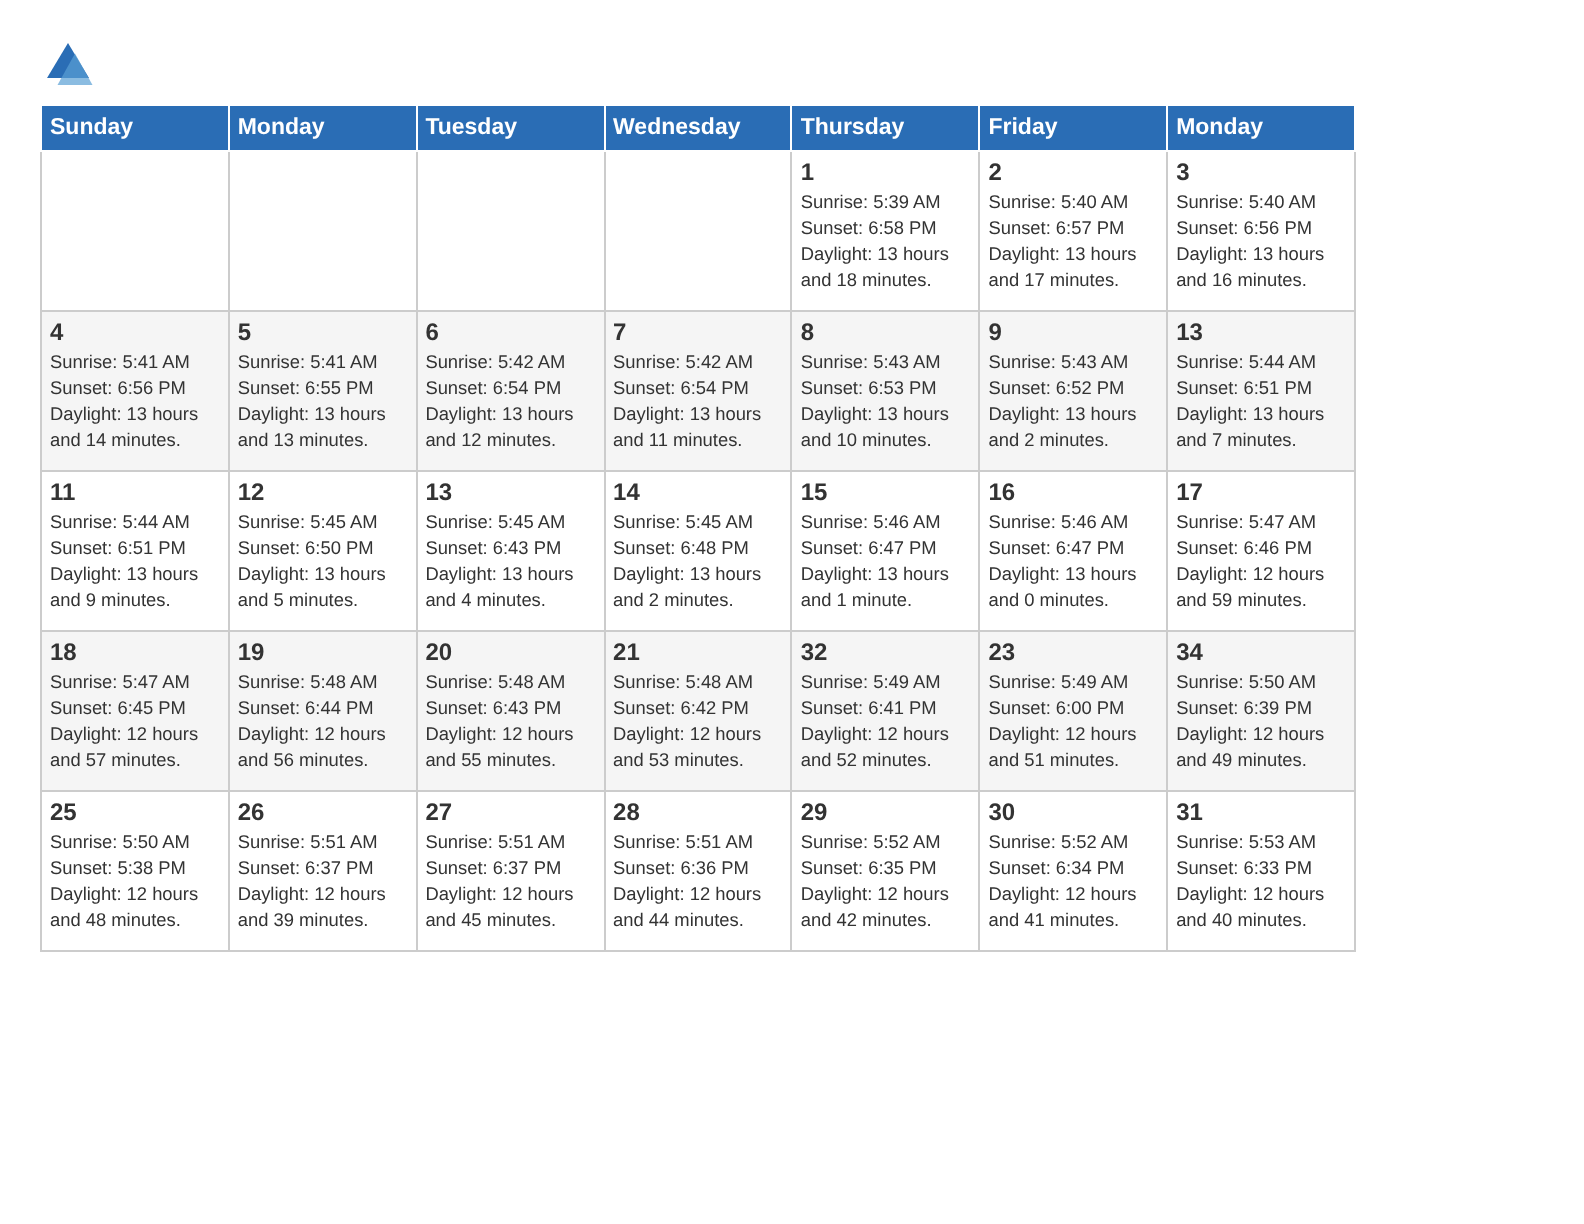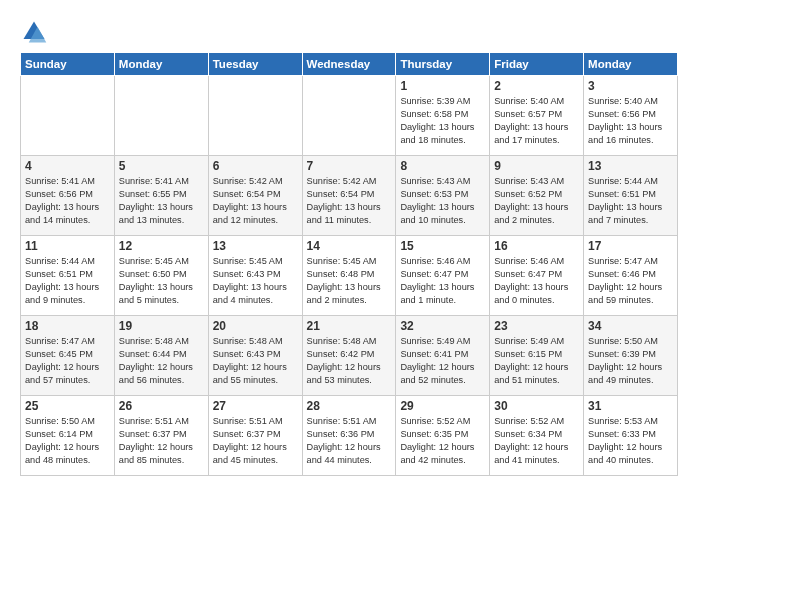--- a/index.html
+++ b/index.html
@@ -293,46 +293,46 @@
           <td>
             <span class="day-num">32</span>
             <div class="cell-text">Sunrise: 5:49 AM</div>
             <div class="cell-text">Sunset: 6:41 PM</div>
             <div class="cell-text">Daylight: 12 hours</div>
             <div class="cell-text">and 52 minutes.</div>
           </td>
           <td>
             <span class="day-num">23</span>
             <div class="cell-text">Sunrise: 5:49 AM</div>
-            <div class="cell-text">Sunset: 6:15 PM</div>
+            <div class="cell-text">Sunset: 6:00 PM</div>
             <div class="cell-text">Daylight: 12 hours</div>
             <div class="cell-text">and 51 minutes.</div>
           </td>
           <td>
             <span class="day-num">34</span>
             <div class="cell-text">Sunrise: 5:50 AM</div>
             <div class="cell-text">Sunset: 6:39 PM</div>
             <div class="cell-text">Daylight: 12 hours</div>
             <div class="cell-text">and 49 minutes.</div>
           </td>
         </tr>
         <tr>
           <td>
             <span class="day-num">25</span>
             <div class="cell-text">Sunrise: 5:50 AM</div>
-            <div class="cell-text">Sunset: 6:14 PM</div>
+            <div class="cell-text">Sunset: 5:38 PM</div>
             <div class="cell-text">Daylight: 12 hours</div>
             <div class="cell-text">and 48 minutes.</div>
           </td>
           <td>
             <span class="day-num">26</span>
             <div class="cell-text">Sunrise: 5:51 AM</div>
             <div class="cell-text">Sunset: 6:37 PM</div>
             <div class="cell-text">Daylight: 12 hours</div>
-            <div class="cell-text">and 85 minutes.</div>
+            <div class="cell-text">and 39 minutes.</div>
           </td>
           <td>
             <span class="day-num">27</span>
             <div class="cell-text">Sunrise: 5:51 AM</div>
             <div class="cell-text">Sunset: 6:37 PM</div>
             <div class="cell-text">Daylight: 12 hours</div>
             <div class="cell-text">and 45 minutes.</div>
           </td>
           <td>
             <span class="day-num">28</span>

